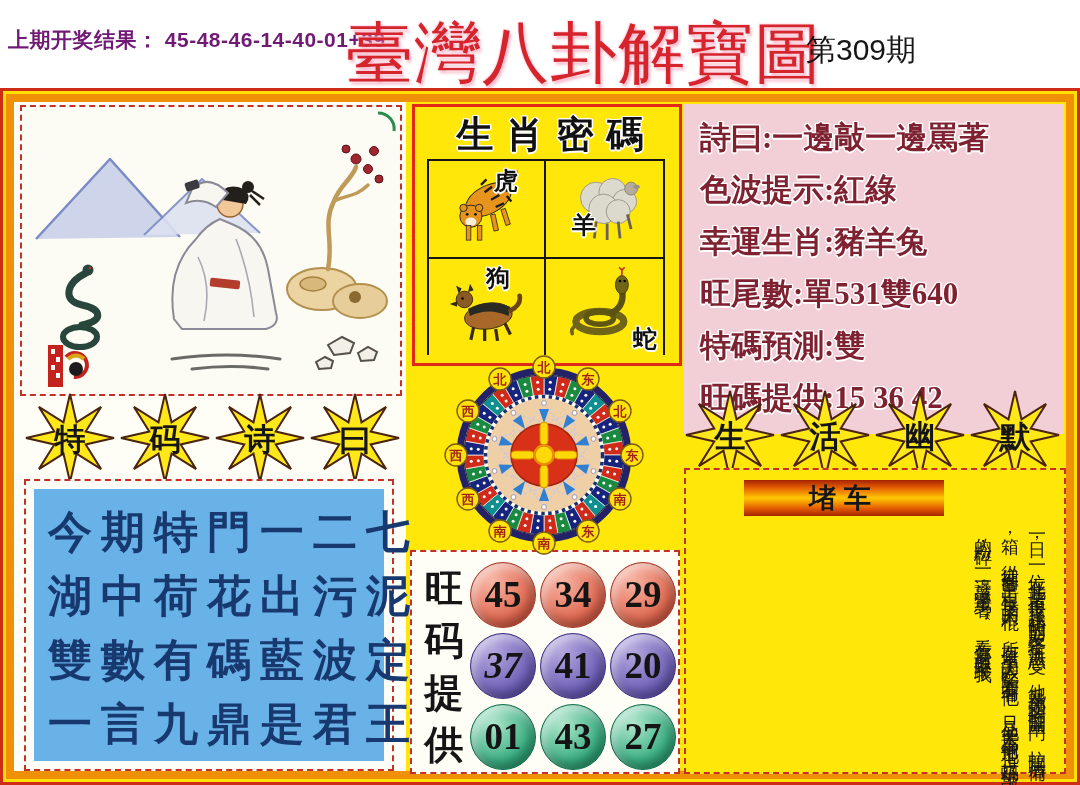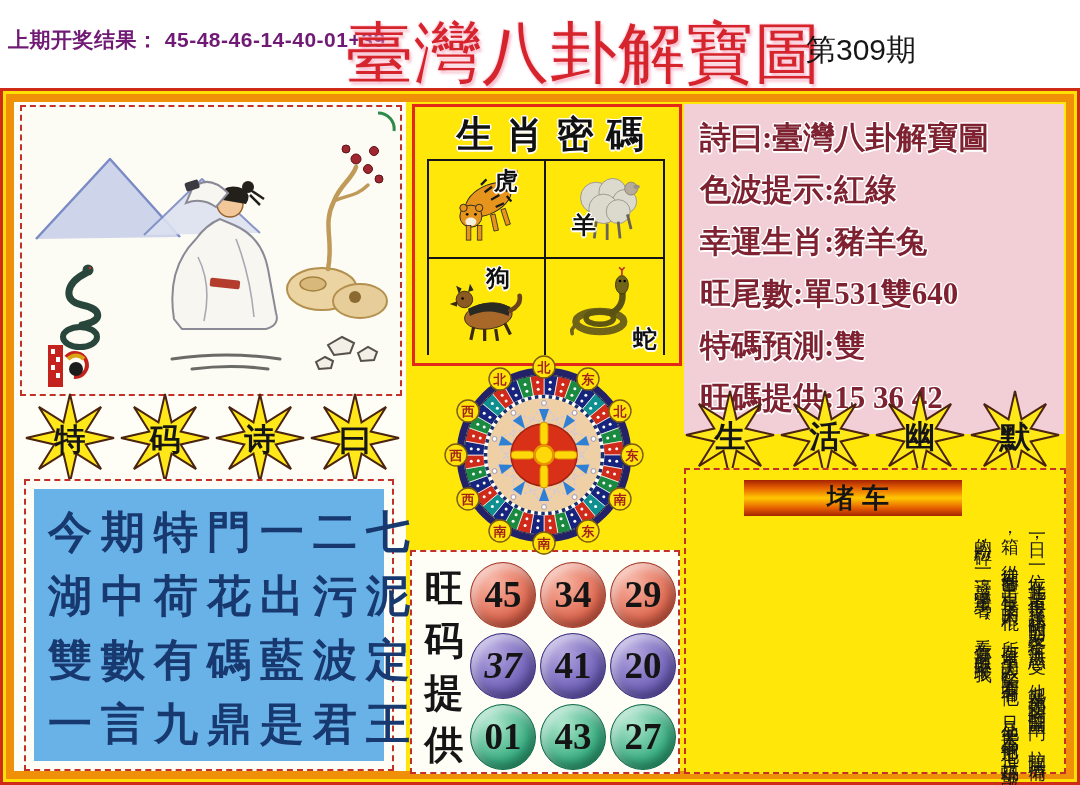--- a/index.html
+++ b/index.html
@@ -52,21 +52,21 @@
   .ball-r1{background:radial-gradient(circle at 35% 30%,#b3a6de,#7263ba 62%,#4b3ba0);border:1px solid #3a2d82;}
   .ball-r2{background:radial-gradient(circle at 35% 30%,#aee6cc,#3aae82 62%,#15875c);border:1px solid #0e6b48;}
   #compass{position:absolute;left:424px;top:353px;width:240px;height:204px;}
   .badge-char{font-size:13px;font-weight:bold;fill:#a2221a;font-family:"Liberation Serif",serif;}
   
   .pink-box{position:absolute;left:684px;top:104px;width:380px;height:322px;background:#f2ced6;padding-top:8px;}
   .pink-line{margin:0 0 0 16px;font-size:31px;font-weight:bold;color:#7e2130;line-height:52px;white-space:nowrap;}
   .story-box{position:absolute;left:684px;top:468px;width:378px;height:302px;background:#ffe70a;
              border:2px dashed #c23028;}
   .story-title-bar{position:absolute;left:58px;top:10px;width:200px;height:36px;text-align:center;
-             background:linear-gradient(180deg,#a52300 0%,#e65f00 22%,#ffc800 50%,#e65f00 78%,#a52300 100%);padding-left:18px;}
+             background:linear-gradient(180deg,#a52300 0%,#e65f00 22%,#ffc800 50%,#e65f00 78%,#a52300 100%);}
   .story-title{font-size:27px;font-weight:bold;color:#151515;line-height:36px;letter-spacing:8px;text-indent:8px;}
   .story-text{position:absolute;top:54px;right:14px;height:243px;width:278px;
               writing-mode:vertical-rl;font-size:18px;letter-spacing:4.4px;line-height:27px;color:#161616;}
 </style>
 </head>
 <body>
 
 <div class="page">
 
   <div class="prev-result">上期开奖结果： 45-48-46-14-40-01+39</div>
@@ -427,21 +427,21 @@
       <circle cx="76" cy="178" r="11" fill="#ffe30a" stroke="#7c5c10" stroke-width="1.4"></circle>
         <text class="badge-char" x="76" y="182.5">南</text>
       <circle cx="164" cy="178" r="11" fill="#ffe30a" stroke="#7c5c10" stroke-width="1.4"></circle>
         <text class="badge-char" x="164" y="182.5">东</text>
       <circle cx="196" cy="146" r="11" fill="#ffe30a" stroke="#7c5c10" stroke-width="1.4"></circle>
         <text class="badge-char" x="196" y="150.5">南</text>
     </g>
   </svg>
 
   <div class="pink-box">
-    <div class="pink-line halo">詩曰:臺灣八卦解寶圖</div>
+    <div class="pink-line halo">詩曰:一邊敲一邊罵著</div>
     <div class="pink-line halo">色波提示:紅綠</div>
     <div class="pink-line halo">幸運生肖:豬羊兔</div>
     <div class="pink-line halo">旺尾數:單531雙640</div>
     <div class="pink-line halo">特碼預測:雙</div>
     <div class="pink-line halo">旺碼提供:15 36 42</div>
   </div>
 
   <div class="star-row star-row-right">
     <svg class="star" viewBox="0 0 92 92">
         <polygon points="46,2 52.5,30.3 77.1,14.9 61.7,39.5 90,46 61.7,52.5 77.1,77.1 52.5,61.7 46,90 39.5,61.7 14.9,77.1 30.3,52.5 2,46 30.3,39.5 14.9,14.9 39.5,30.3" fill="#ffe81a" stroke="#4a2410" stroke-width="2"></polygon>

